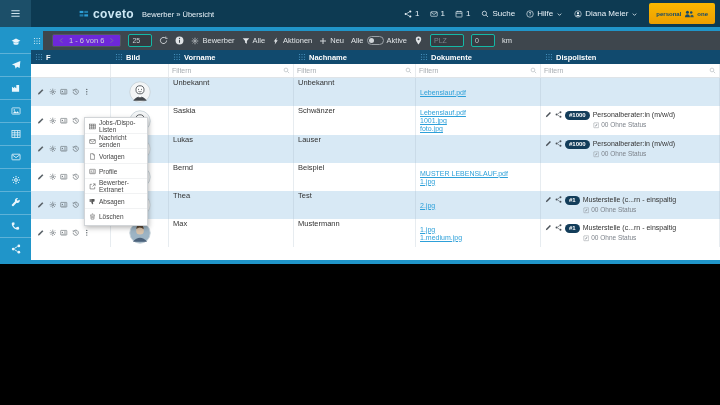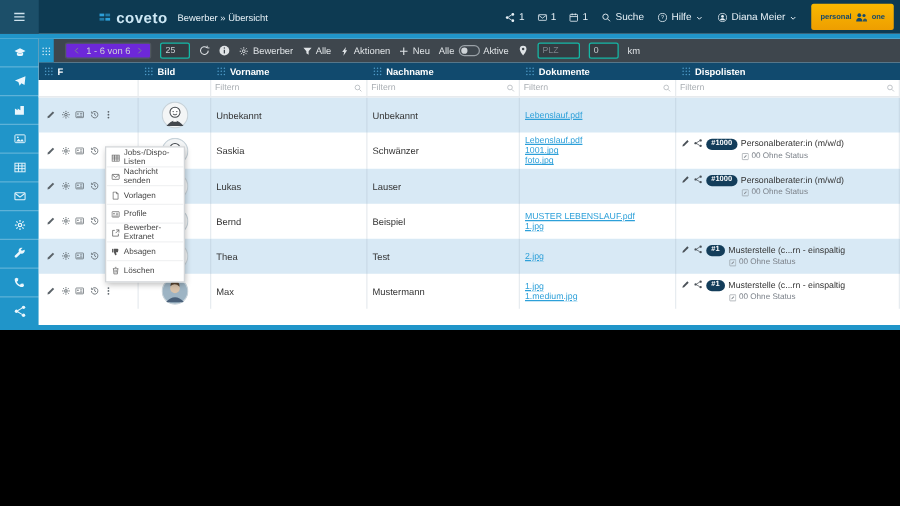--- a/index.html
+++ b/index.html
@@ -52,21 +52,21 @@
   .fcell .icon{color:#b3b8bd}
 
   .tbody{flex:1;display:flex;flex-direction:column;overflow:hidden}
   .row{display:flex;min-height:28px;font-size:7.5px;color:#333;flex:0 0 auto}
   .row:nth-child(odd){background:#d8e9f5}
   .row > div{border-right:1px solid rgba(160,180,195,.25)}
   .cell-actions{display:flex;align-items:center;gap:4px;padding-left:6px;color:#5a6268}
   .cell-actions .icon{cursor:pointer;font-size:7.5px}
   .cell-avatar{display:flex;align-items:center;justify-content:center}
   .avatar{width:22px;height:22px;border-radius:50%;overflow:hidden;font-size:22px;cursor:pointer}
-  .cell-name{display:flex;align-items:center;padding-left:4px}
+  .cell-name{display:flex;align-items:flex-start;padding-left:4px}
   .cell-dok{display:flex;flex-direction:column;justify-content:center;gap:1px;padding:3px 0 3px 4px}
   .cell-dok a{color:#2da0d9;font-size:7px;text-decoration:underline}
   .cell-disp{display:flex;align-items:flex-start;padding:4px 0 3px 4px}
   .dispo{display:flex;gap:3px;align-items:flex-start}
   .dispo .icon{color:#4a5158;font-size:7px;margin-top:1px;cursor:pointer}
   .badge{background:#133d5a;color:#fff;font-size:6px;padding:1px 4px;border-radius:6px;font-weight:bold;line-height:7px;margin-top:1px}
   .dispo-title{font-size:7px;color:#333}
   .dispo-status{font-size:6.5px;color:#7c828a;display:flex;gap:2px;align-items:center;margin-top:2px}
   .dispo-status .icon{font-size:6.5px;color:#8b9198}
 

